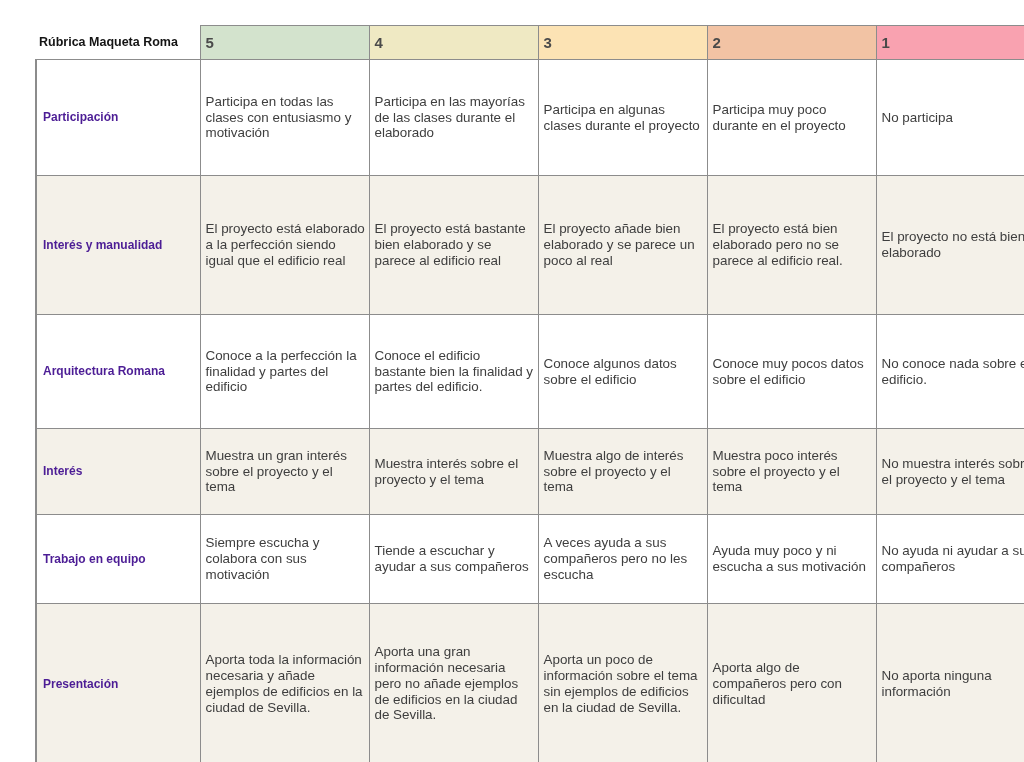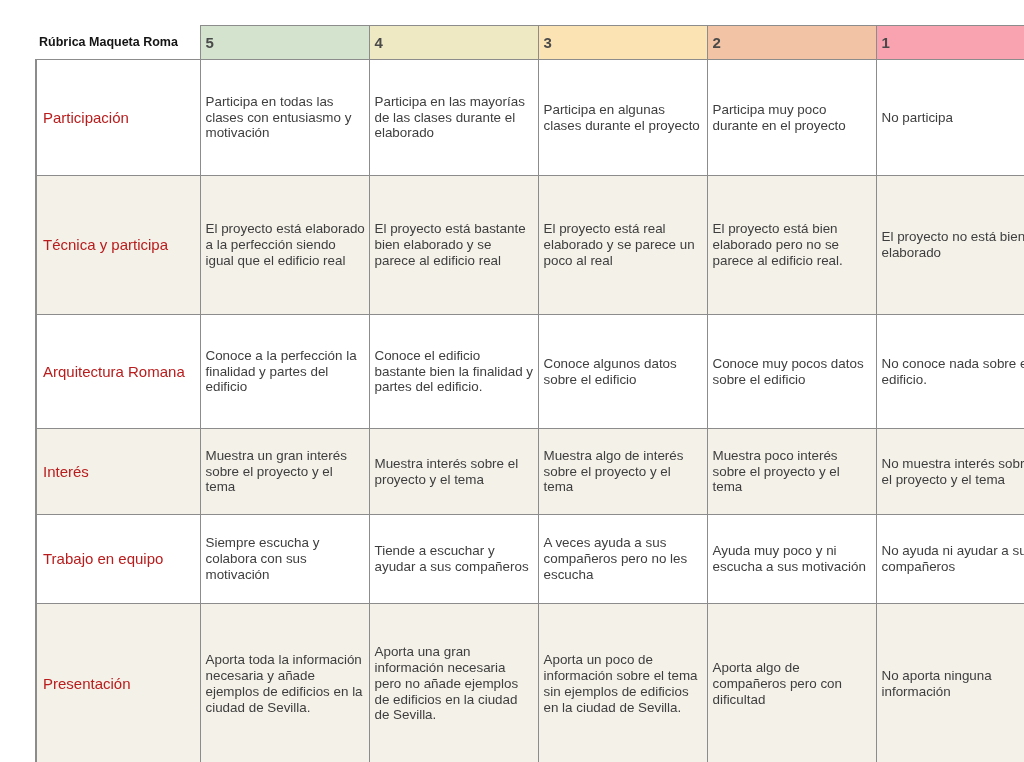--- a/index.html
+++ b/index.html
@@ -36,23 +36,23 @@
     white-space: nowrap;
   }
   th.score-cell {
     font-size: 15px;
     font-weight: bold;
     color: #4a4a4a;
     padding: 2px 4px 2px 5px;
     vertical-align: middle;
   }
   td.criterion-cell {
-    font-size: 15px;
-    font-weight: normal;
-    color: #b91c1c;
+    font-size: 12px;
+    font-weight: bold;
+    color: #4c1d95;
     padding: 3px 4px 3px 6px;
     line-height: 1.2;
   }
   td.desc-cell {
     font-size: 13.4px;
     color: #3e3e3e;
     padding: 4px 3px 4px 5px;
     line-height: 1.18;
   }
   tr.alt { background: #f4f1e9; }
@@ -93,24 +93,24 @@
     <tr class="body-row row-0 plain">
       <td class="criterion-cell">Participación</td>
       <td class="desc-cell">Participa en todas las clases con entusiasmo y motivación</td>
       <td class="desc-cell">Participa en las mayorías de las clases durante el elaborado</td>
       <td class="desc-cell">Participa en algunas clases durante el proyecto</td>
       <td class="desc-cell">Participa muy poco durante en el proyecto</td>
       <td class="desc-cell">No participa</td>
     </tr>
 
     <tr class="body-row row-1 alt">
-      <td class="criterion-cell">Técnica y participa</td>
+      <td class="criterion-cell">Interés y manualidad</td>
       <td class="desc-cell">El proyecto está elaborado a la perfección siendo igual que el edificio real</td>
       <td class="desc-cell">El proyecto está bastante bien elaborado y se parece al edificio real</td>
-      <td class="desc-cell">El proyecto está real elaborado y se parece un poco al real</td>
+      <td class="desc-cell">El proyecto añade bien elaborado y se parece un poco al real</td>
       <td class="desc-cell">El proyecto está bien elaborado pero no se parece al edificio real.</td>
       <td class="desc-cell">El proyecto no está bien elaborado</td>
     </tr>
 
     <tr class="body-row row-2 plain">
       <td class="criterion-cell">Arquitectura Romana</td>
       <td class="desc-cell">Conoce a la perfección la finalidad y partes del edificio</td>
       <td class="desc-cell">Conoce el edificio bastante bien la finalidad y partes del edificio.</td>
       <td class="desc-cell">Conoce algunos datos sobre el edificio</td>
       <td class="desc-cell">Conoce muy pocos datos sobre el edificio</td>

